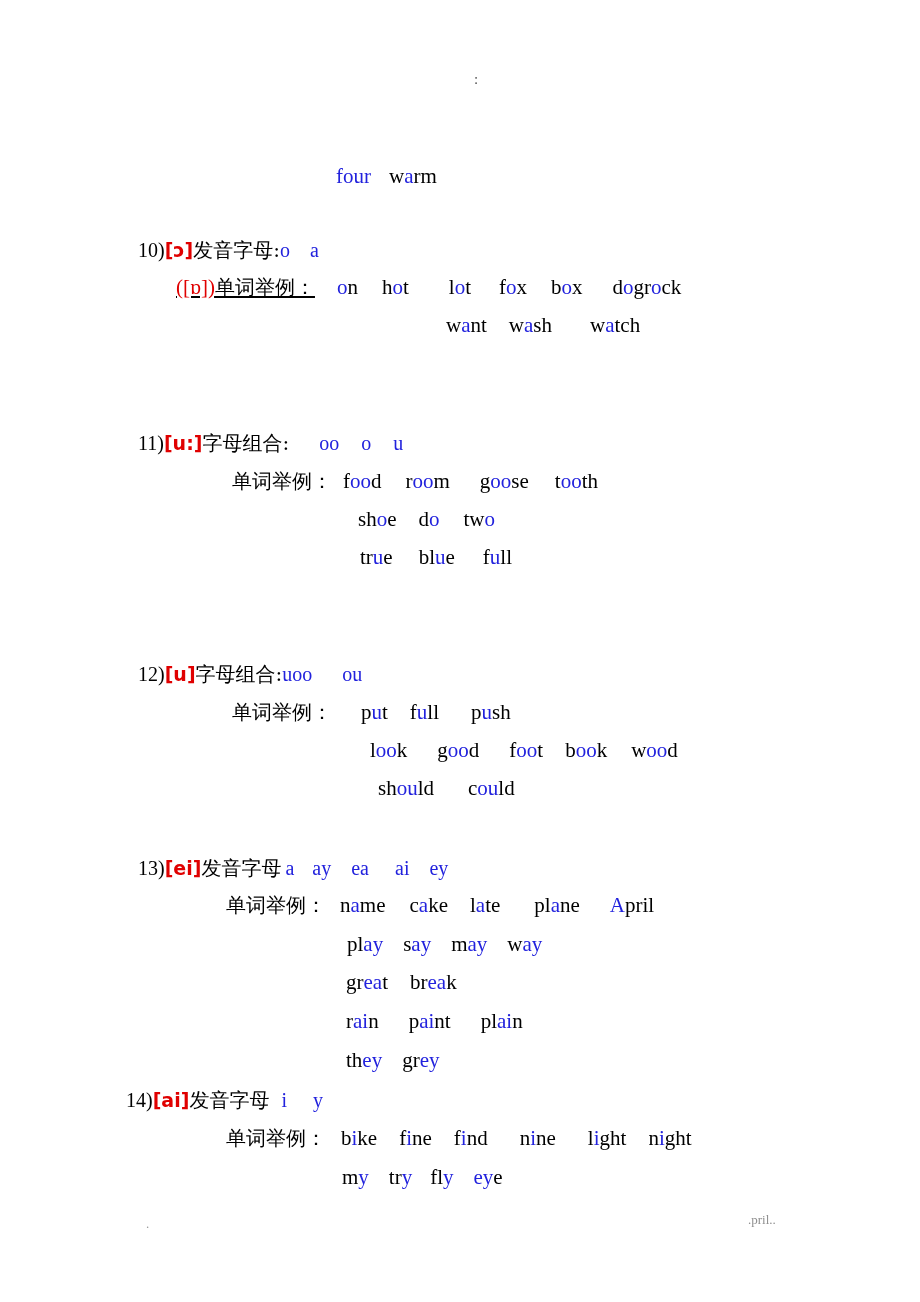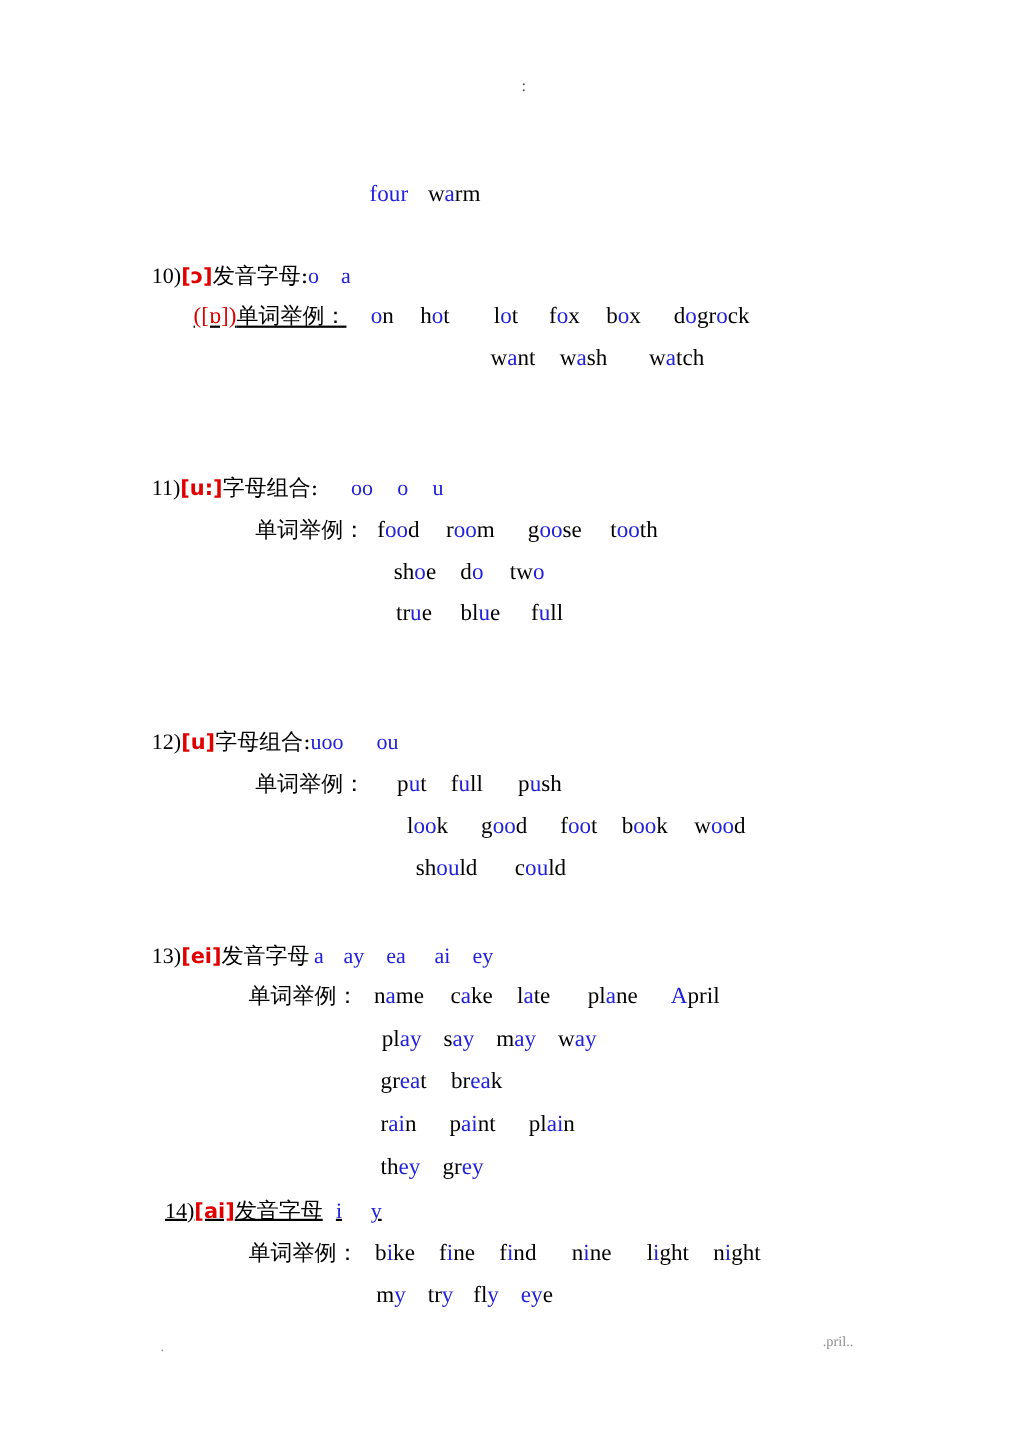--- a/index.html
+++ b/index.html
@@ -105,21 +105,21 @@
   <div class="row" id="s12-r2" style="left:350px; top:778px;margin-left:28px;"><span class="w"><span class="blk">sh</span><span class="blu">ou</span><span class="blk">ld</span></span><span style="display: inline-block; width: 34px;"></span><span class="w"><span class="blk">c</span><span class="blu">ou</span><span class="blk">ld</span></span></div>
 
   <div class="row hdr" id="s13-hdr" style="left:138px; top:858px;"><span class="blk">13)</span><span class="ipa">[ei]</span><span class="cn">发音字母</span><span style="display: inline-block; width: 4px;"></span><span class="blu">a</span><span style="display: inline-block; width: 18px;"></span><span class="blu">ay</span><span style="display: inline-block; width: 20px;"></span><span class="blu">ea</span><span style="display: inline-block; width: 26px;"></span><span class="blu">ai</span><span style="display: inline-block; width: 20px;"></span><span class="blu">ey</span></div>
   <div class="row" id="s13-sub" style="left:226px; top:895px;"><span class="cn">单词举例：</span></div>
   <div class="row" id="s13-r0" style="left:340px; top:895px;"><span class="w"><span class="blk">n</span><span class="blu">a</span><span class="blk">me</span></span><span style="display: inline-block; width: 24px;"></span><span class="w"><span class="blk">c</span><span class="blu">a</span><span class="blk">ke</span></span><span style="display: inline-block; width: 22px;"></span><span class="w"><span class="blk">l</span><span class="blu">a</span><span class="blk">te</span></span><span style="display: inline-block; width: 34px;"></span><span class="w"><span class="blk">pl</span><span class="blu">a</span><span class="blk">ne</span></span><span style="display: inline-block; width: 30px;"></span><span class="w"><span class="blu">A</span><span class="blk">pril</span></span></div>
   <div class="row" id="s13-r1" style="left:347px; top:934px;"><span class="w"><span class="blk">pl</span><span class="blu">ay</span></span><span style="display: inline-block; width: 20px;"></span><span class="w"><span class="blk">s</span><span class="blu">ay</span></span><span style="display: inline-block; width: 20px;"></span><span class="w"><span class="blk">m</span><span class="blu">ay</span></span><span style="display: inline-block; width: 20px;"></span><span class="w"><span class="blk">w</span><span class="blu">ay</span></span></div>
   <div class="row" id="s13-r2" style="left:346px; top:972px;"><span class="w"><span class="blk">gr</span><span class="blu">ea</span><span class="blk">t</span></span><span style="display: inline-block; width: 22px;"></span><span class="w"><span class="blk">br</span><span class="blu">ea</span><span class="blk">k</span></span></div>
   <div class="row" id="s13-r3" style="left:346px; top:1011px;"><span class="w"><span class="blk">r</span><span class="blu">ai</span><span class="blk">n</span></span><span style="display: inline-block; width: 30px;"></span><span class="w"><span class="blk">p</span><span class="blu">ai</span><span class="blk">nt</span></span><span style="display: inline-block; width: 30px;"></span><span class="w"><span class="blk">pl</span><span class="blu">ai</span><span class="blk">n</span></span></div>
   <div class="row" id="s13-r4" style="left:346px; top:1050px;"><span class="w"><span class="blk">th</span><span class="blu">ey</span></span><span style="display: inline-block; width: 20px;"></span><span class="w"><span class="blk">gr</span><span class="blu">ey</span></span></div>
 
-  <div class="row hdr" id="s14-hdr" style="left:150px; top:1090px;text-decoration:underline;"><span class="blk">14)</span><span class="ipa">[ai]</span><span class="cn">发音字母</span><span style="display: inline-block; width: 12px;"></span><span class="blu">i</span><span style="display: inline-block; width: 26px;"></span><span class="blu">y</span></div>
+  <div class="row hdr" id="s14-hdr" style="left:126px; top:1090px;"><span class="blk">14)</span><span class="ipa">[ai]</span><span class="cn">发音字母</span><span style="display: inline-block; width: 12px;"></span><span class="blu">i</span><span style="display: inline-block; width: 26px;"></span><span class="blu">y</span></div>
   <div class="row" id="s14-sub" style="left:226px; top:1128px;"><span class="cn">单词举例：</span></div>
   <div class="row" id="s14-r0" style="left:341px; top:1128px;"><span class="w"><span class="blk">b</span><span class="blu">i</span><span class="blk">ke</span></span><span style="display: inline-block; width: 22px;"></span><span class="w"><span class="blk">f</span><span class="blu">i</span><span class="blk">ne</span></span><span style="display: inline-block; width: 22px;"></span><span class="w"><span class="blk">f</span><span class="blu">i</span><span class="blk">nd</span></span><span style="display: inline-block; width: 32px;"></span><span class="w"><span class="blk">n</span><span class="blu">i</span><span class="blk">ne</span></span><span style="display: inline-block; width: 32px;"></span><span class="w"><span class="blk">l</span><span class="blu">i</span><span class="blk">ght</span></span><span style="display: inline-block; width: 22px;"></span><span class="w"><span class="blk">n</span><span class="blu">i</span><span class="blk">ght</span></span></div>
   <div class="row" id="s14-r1" style="left:342px; top:1167px;"><span class="w"><span class="blk">m</span><span class="blu">y</span></span><span style="display: inline-block; width: 20px;"></span><span class="w"><span class="blk">tr</span><span class="blu">y</span></span><span style="display: inline-block; width: 18px;"></span><span class="w"><span class="blk">fl</span><span class="blu">y</span></span><span style="display: inline-block; width: 20px;"></span><span class="w"><span class="blu">ey</span><span class="blk">e</span></span></div>
 
   <span class="footer-left">.</span>
   <span class="footer-right">.pril..</span>
 
 </div>
 
 </body></html>

